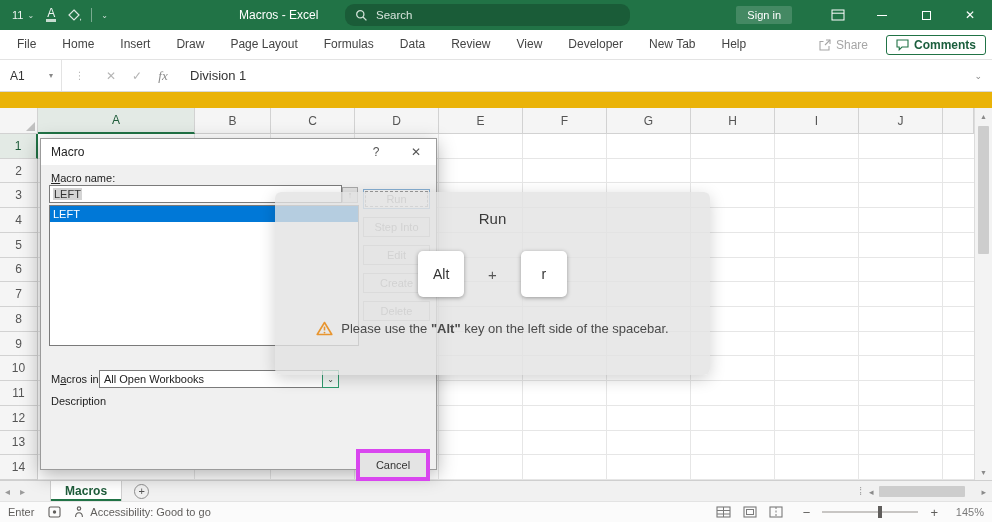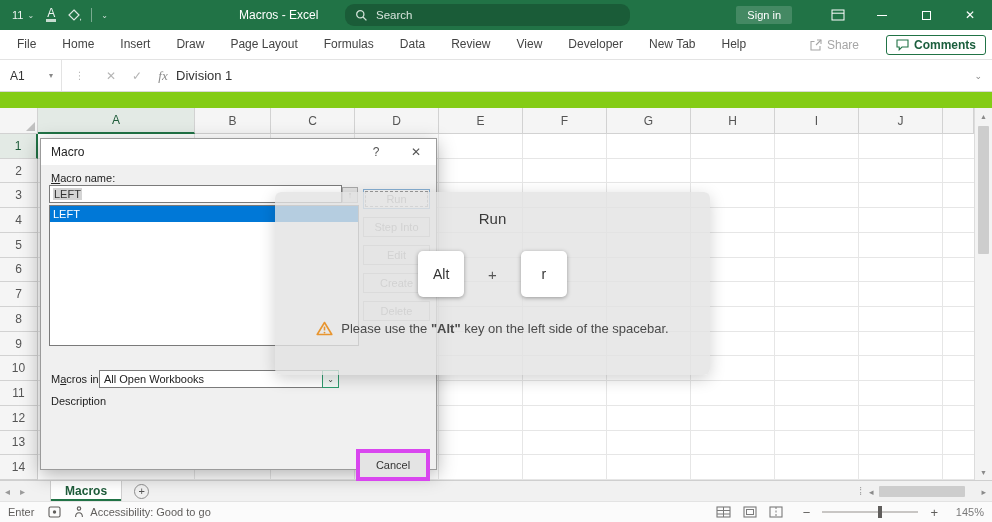--- a/index.html
+++ b/index.html
@@ -1,17 +1,17 @@
 <!DOCTYPE html>
 <html><head>
 <meta charset="utf-8">
 <style>
   * { margin:0; padding:0; box-sizing:border-box; }
   body { margin:0; background:#666; }
-  .app { position:relative; width:992px; height:522px; background:#84cc16; overflow:hidden;
+  .app { position:relative; width:992px; height:522px; background:#eab308; overflow:hidden;
          font-family:"Liberation Sans", sans-serif; font-size:12px; color:#333; }
 
   
   .titlebar { position:absolute; left:0; top:0; width:992px; height:30px; background:#217346; }
   .qat { position:absolute; left:6px; top:0; height:30px; display:flex; align-items:center; color:rgba(255,255,255,.92); }
   .qat-item { display:flex; align-items:center; justify-content:center; height:30px; padding:0 6px; font-size:11px; gap:4px; }
   .qat-chev { font-size:8px; opacity:.85; }
   .fc-a { font-size:12px; line-height:11px; border-bottom:3px solid rgba(255,255,255,.75); padding:0 1px; }
   .qat-sep { width:1px; height:14px; background:rgba(255,255,255,.4); margin:0 3px; }
   .wtitle { position:absolute; left:218px; top:0; height:30px; line-height:30px; color:#fff; font-size:12px; white-space:nowrap;margin-left:21px; }
@@ -22,35 +22,35 @@
   .signin { background:rgba(255,255,255,.16); color:#fff; font-size:11px; padding:3px 11px; border-radius:2px; margin-right:24px; cursor:default; }
   .winctl { width:44px; height:30px; display:flex; align-items:center; justify-content:center; color:#fff; font-size:12px; }
   .min-glyph { width:10px; height:1px; background:#fff; display:block; }
   .max-glyph { width:9px; height:9px; border:1px solid #fff; display:block; }
 
   
   .ribbon { position:absolute; left:0; top:30px; width:992px; height:30px; background:#fff;
             border-bottom:1px solid #e3e3e3; }
   .rtabs { display:flex; height:44px; padding-left:4px; }
   .rtab { padding:0 13px; line-height:29px; font-size:12px; color:#444; white-space:nowrap; }
-  .ribbon-right { position:absolute; right:6px; top:0; height:30px; display:flex; align-items:center; gap:19px; }
+  .ribbon-right { position:absolute; right:6px; top:0; height:30px; display:flex; align-items:center; gap:10px; }
   .share { display:flex; align-items:center; gap:5px; color:#a6a6a6; font-size:12px; padding:3px 8px; }
   .comments { display:flex; align-items:center; gap:5px; color:#1b5e3d; font-size:12px; font-weight:bold;
               padding:2px 9px; border:1px solid #217346; border-radius:3px; background:#fff; }
 
   
   .fbar { position:absolute; left:0; top:60px; width:992px; height:32px; background:#fff;
           border-bottom:1px solid #d9d9d9; display:flex; align-items:center; }
   .namebox { width:62px; height:100%; display:flex; align-items:center; justify-content:space-between;
              padding:0 8px 0 10px; border-right:1px solid #e3e3e3; color:#333; font-size:12px; }
   .nb-chev { font-size:8px; color:#888; }
   .fdots { width:36px; text-align:center; color:#b9b9b9; font-size:10px; letter-spacing:1px; }
   .ficon { width:26px; text-align:center; color:#b5b5b5; font-size:12px; }
   .ficon.fx { font-family:"Liberation Serif", serif; font-style:italic; color:#8a8a8a; font-size:13px; }
-  .fvalue { margin-left:0; font-size:13px; color:#333; }
+  .fvalue { margin-left:14px; font-size:13px; color:#333; }
   .fexpand { position:absolute; right:10px; font-size:9px; color:#888; }
 
   
   .grid { position:absolute; left:0; top:108px; width:974px; height:372px; background:#fff; }
   .ghead { display:flex; height:26px; }
   .corner { width:38px; height:26px; background:#f5f5f5; border-right:1px solid #d2d2d2; border-bottom:1px solid #d2d2d2; position:relative; }
   .corner .tri { position:absolute; right:2px; bottom:2px; width:0; height:0;
                  border-left:9px solid transparent; border-bottom:9px solid #c0c0c0; }
   .col-h { width:84px; background:#f5f5f5; border-right:1px solid #d2d2d2; border-bottom:1px solid #d2d2d2;
            display:flex; align-items:center; justify-content:center; font-size:12px; color:#555; }

